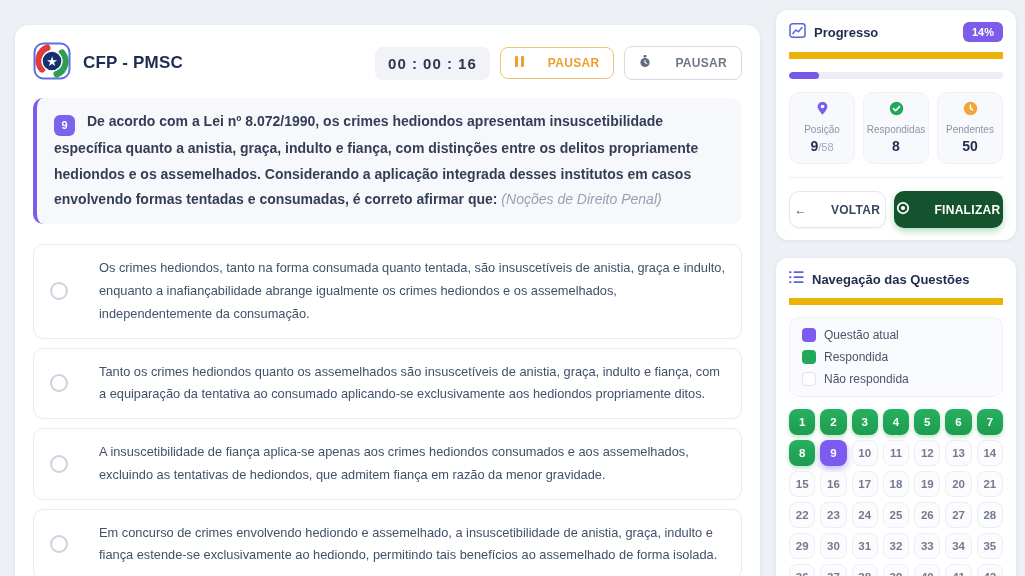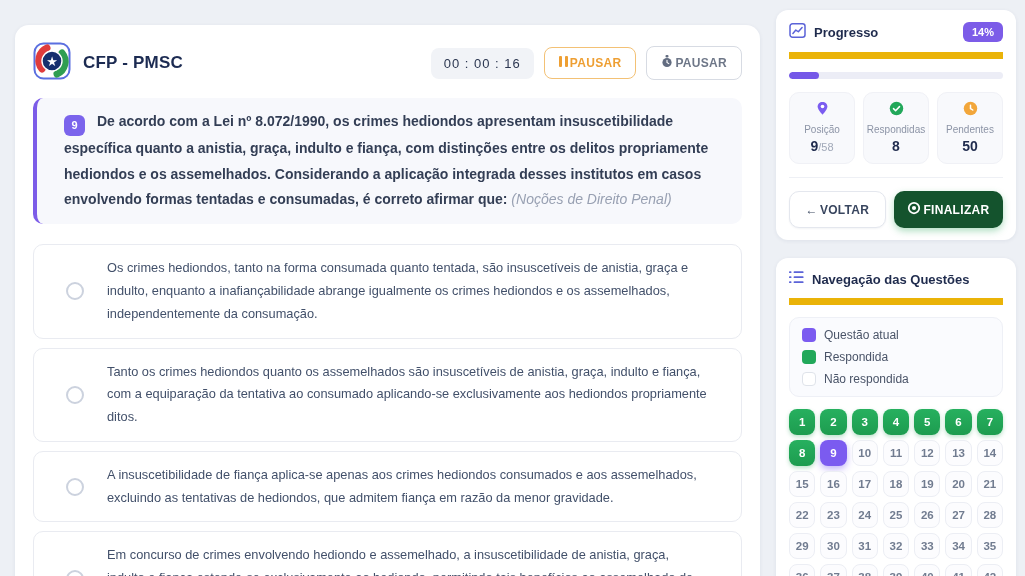--- a/index.html
+++ b/index.html
@@ -20,54 +20,54 @@
     box-shadow: 0 1px 4px rgba(25,39,80,.07);
     padding: 17px 18px;
     height: 640px;
   }
   .quiz-header { display: flex; align-items: center; justify-content: space-between; margin-bottom: 14px; }
   .brand { display: flex; align-items: center; gap: 12px; }
   .brand-title { font-size: 17px; font-weight: 800; color: #1c2b52; letter-spacing: .2px; }
   .timer-group { display: flex; align-items: center; gap: 10px; }
   .timer-box {
     background: #f1f3f7; border-radius: 8px; padding: 8px 13px;
-    font-size: 13px; font-weight: 400; color: #2b3650; letter-spacing: 1px;
-  }
-  .btn { border: none; background: none; cursor: pointer; font-family: inherit; display: inline-flex; align-items: center; gap: 2px; }
+    font-size: 15px; font-weight: 700; color: #2b3650; letter-spacing: 1px;
+  }
+  .btn { border: none; background: none; cursor: pointer; font-family: inherit; display: inline-flex; align-items: center; gap: 24px; }
   .btn-pausar {
     border: 1.5px solid #f3c175; color: #ee9f33; background: #fff;
     border-radius: 8px; padding: 8px 14px; font-size: 12px; font-weight: 700; letter-spacing: .3px;
   }
   .btn-reset {
     border: 1.5px solid #d7dbe3; color: #6e7788; background: #fff;
     border-radius: 8px; padding: 8px 14px; font-size: 12px; font-weight: 700; letter-spacing: .3px;
   }
   
   .question-block {
     background: #f7f8fc;
     border-left: 4px solid #7c5ce8;
     border-radius: 10px;
-    padding: 11px 27px;
+    padding: 11px 17px;
     font-size: 14px; font-weight: 700; color: #333e55;
     line-height: 1.85;
     margin-bottom: 20px;
   }
   .q-badge {
     display: inline-flex; align-items: center; justify-content: center;
     width: 21px; height: 21px; background: #7b64ec; color: #fff;
     border-radius: 6px; font-size: 11px; font-weight: 700;
     margin-right: 8px; vertical-align: -3px;
   }
   .q-subject { font-style: italic; color: #98a0b2; font-weight: 500; }
   
   .options { display: flex; flex-direction: column; gap: 9px; }
   .option {
-    display: flex; align-items: center; gap: 23px;
+    display: flex; align-items: center; gap: 31px;
     background: #fff; border: 1px solid #e9ebf1; border-radius: 10px;
-    padding: 12px 32px; min-height: 68px; cursor: pointer;
+    padding: 12px 16px; min-height: 68px; cursor: pointer;
   }
   .radio {
     width: 18px; height: 18px; flex: 0 0 18px;
     border: 2px solid #ccd2de; border-radius: 50%; background: #fff;
   }
   .option-text { font-size: 12.8px; color: #42506a; line-height: 1.78; }
   
   .sidebar { width: 240px; flex: 0 0 240px; display: flex; flex-direction: column; gap: 18px; }
   .side-card {
     background: #fff; border-radius: 12px;

